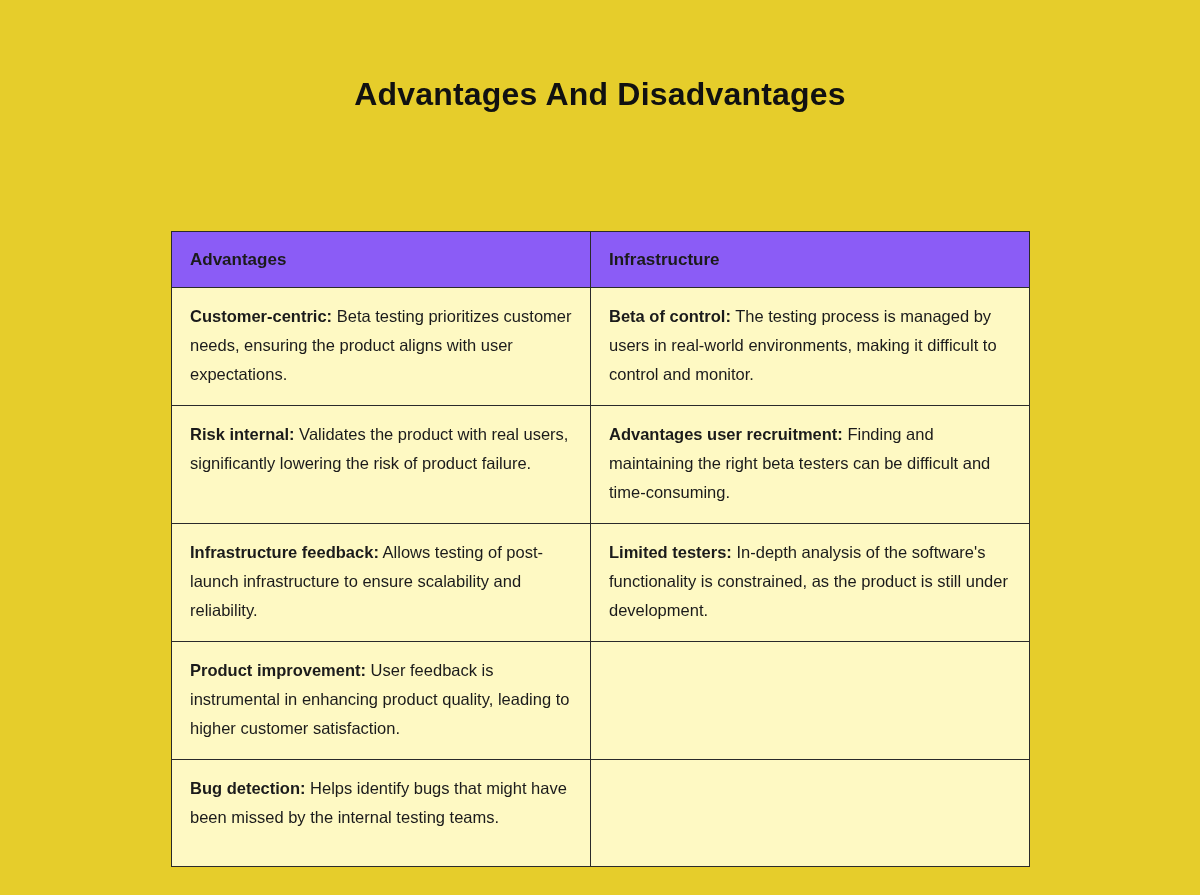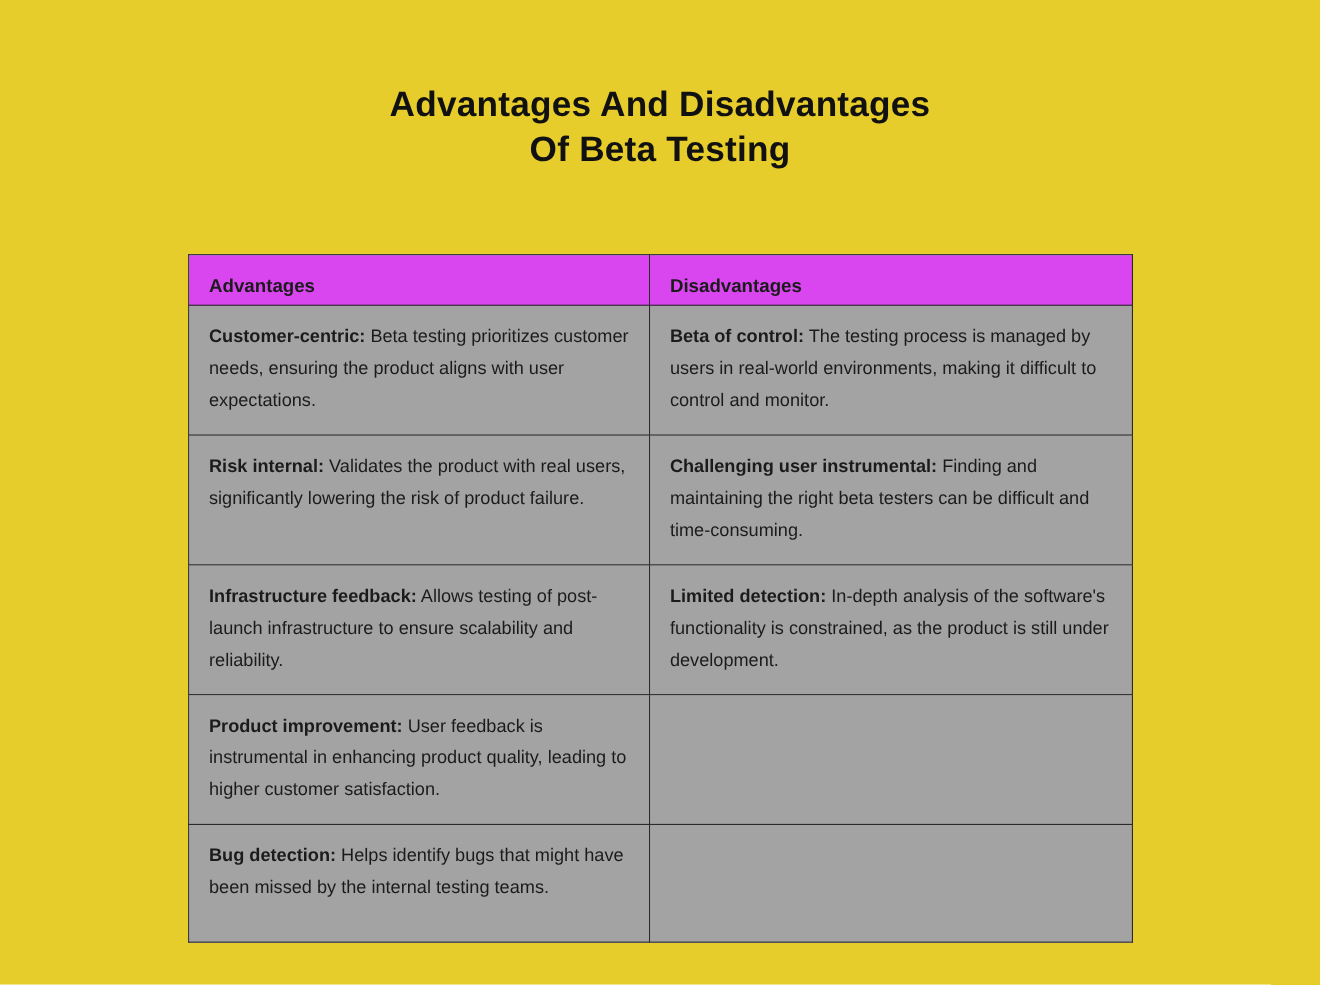--- a/index.html
+++ b/index.html
@@ -49,86 +49,85 @@
   }
   table.compare th, table.compare td {
     border: 1px solid #2a2a2a;
     vertical-align: top;
     padding: 14px 18px 16px 18px;
     font-size: 16.5px;
     line-height: 29px;
     color: #1b1b1b;
   }
   table.compare th {
-    background: #d946ef;
+    background: #8b5cf6;
     text-align: left;
     font-weight: bold;
     font-size: 17px;
     padding-top: 13px;
-    padding-bottom: 3px;
+    padding-bottom: 13px;
     height: 24px;
   }
   table.compare td {
-    background: #a3a3a3;
+    background: #fef9c3;
     height: 76px;
   }
   table.compare col.c1 { width: 419px; }
   table.compare col.c2 { width: 439px; }
   .cell-term {
     font-weight: bold;
   }
   .cell-text {
     font-weight: normal;
   }
 </style>
 </head>
 <body>
 
 <div class="page">
 
   <div class="title">
     <span class="line">Advantages And Disadvantages</span>
-    <span class="line">Of Beta Testing</span>
   </div>
 
   <div class="table-wrap">
     <table class="compare">
       <colgroup>
         <col class="c1">
         <col class="c2">
       </colgroup>
       <thead>
         <tr>
           <th>Advantages</th>
-          <th>Disadvantages</th>
+          <th>Infrastructure</th>
         </tr>
       </thead>
       <tbody>
         <tr>
           <td>
             <span class="cell-term">Customer-centric:</span><span class="cell-text"> Beta testing prioritizes customer needs, ensuring the product aligns with user expectations.</span>
           </td>
           <td>
             <span class="cell-term">Beta of control:</span><span class="cell-text"> The testing process is managed by users in real-world environments, making it difficult to control and monitor.</span>
           </td>
         </tr>
         <tr>
           <td>
             <span class="cell-term">Risk internal:</span><span class="cell-text"> Validates the product with real users, significantly lowering the risk of product failure.</span>
           </td>
           <td>
-            <span class="cell-term">Challenging user instrumental:</span><span class="cell-text"> Finding and maintaining the right beta testers can be difficult and time-consuming.</span>
+            <span class="cell-term">Advantages user recruitment:</span><span class="cell-text"> Finding and maintaining the right beta testers can be difficult and time-consuming.</span>
           </td>
         </tr>
         <tr>
           <td>
             <span class="cell-term">Infrastructure feedback:</span><span class="cell-text"> Allows testing of post-launch infrastructure to ensure scalability and reliability.</span>
           </td>
           <td>
-            <span class="cell-term">Limited detection:</span><span class="cell-text"> In-depth analysis of the software's functionality is constrained, as the product is still under development.</span>
+            <span class="cell-term">Limited testers:</span><span class="cell-text"> In-depth analysis of the software's functionality is constrained, as the product is still under development.</span>
           </td>
         </tr>
         <tr>
           <td>
             <span class="cell-term">Product improvement:</span><span class="cell-text"> User feedback is instrumental in enhancing product quality, leading to higher customer satisfaction.</span>
           </td>
           <td>
             <span class="cell-term"></span><span class="cell-text"></span>
           </td>
         </tr>

